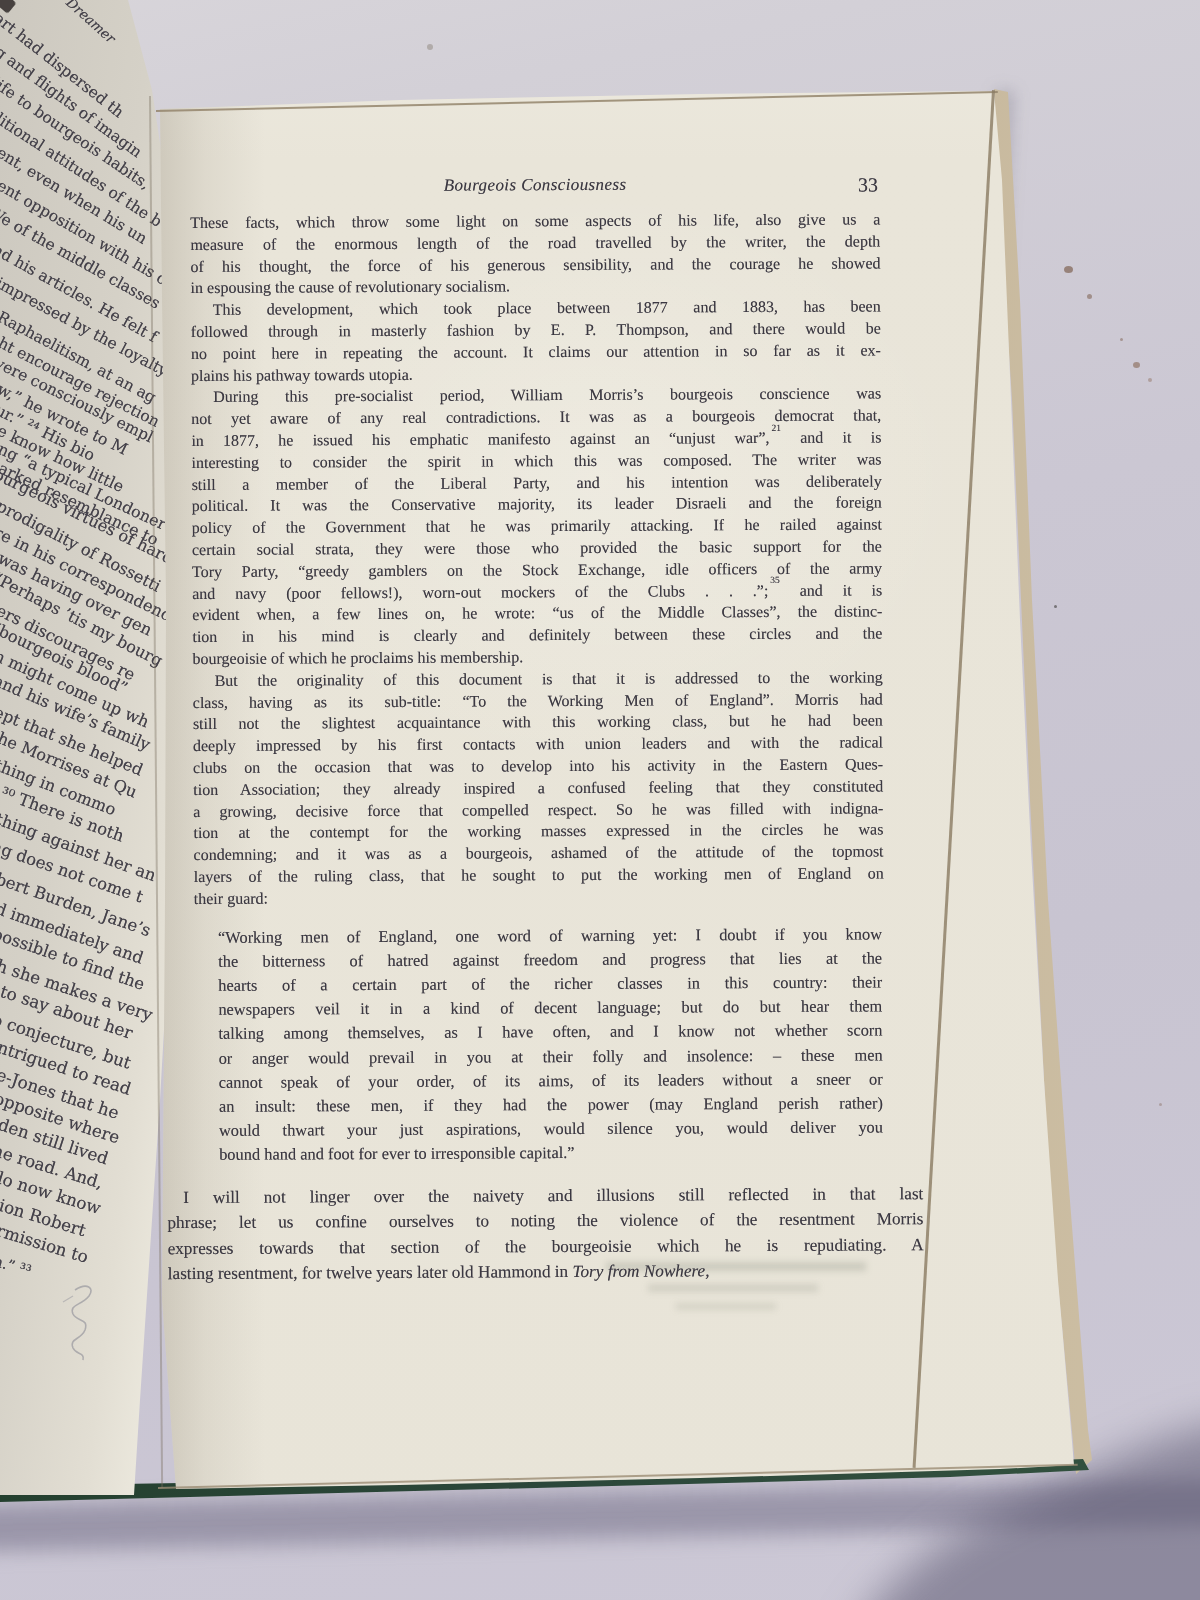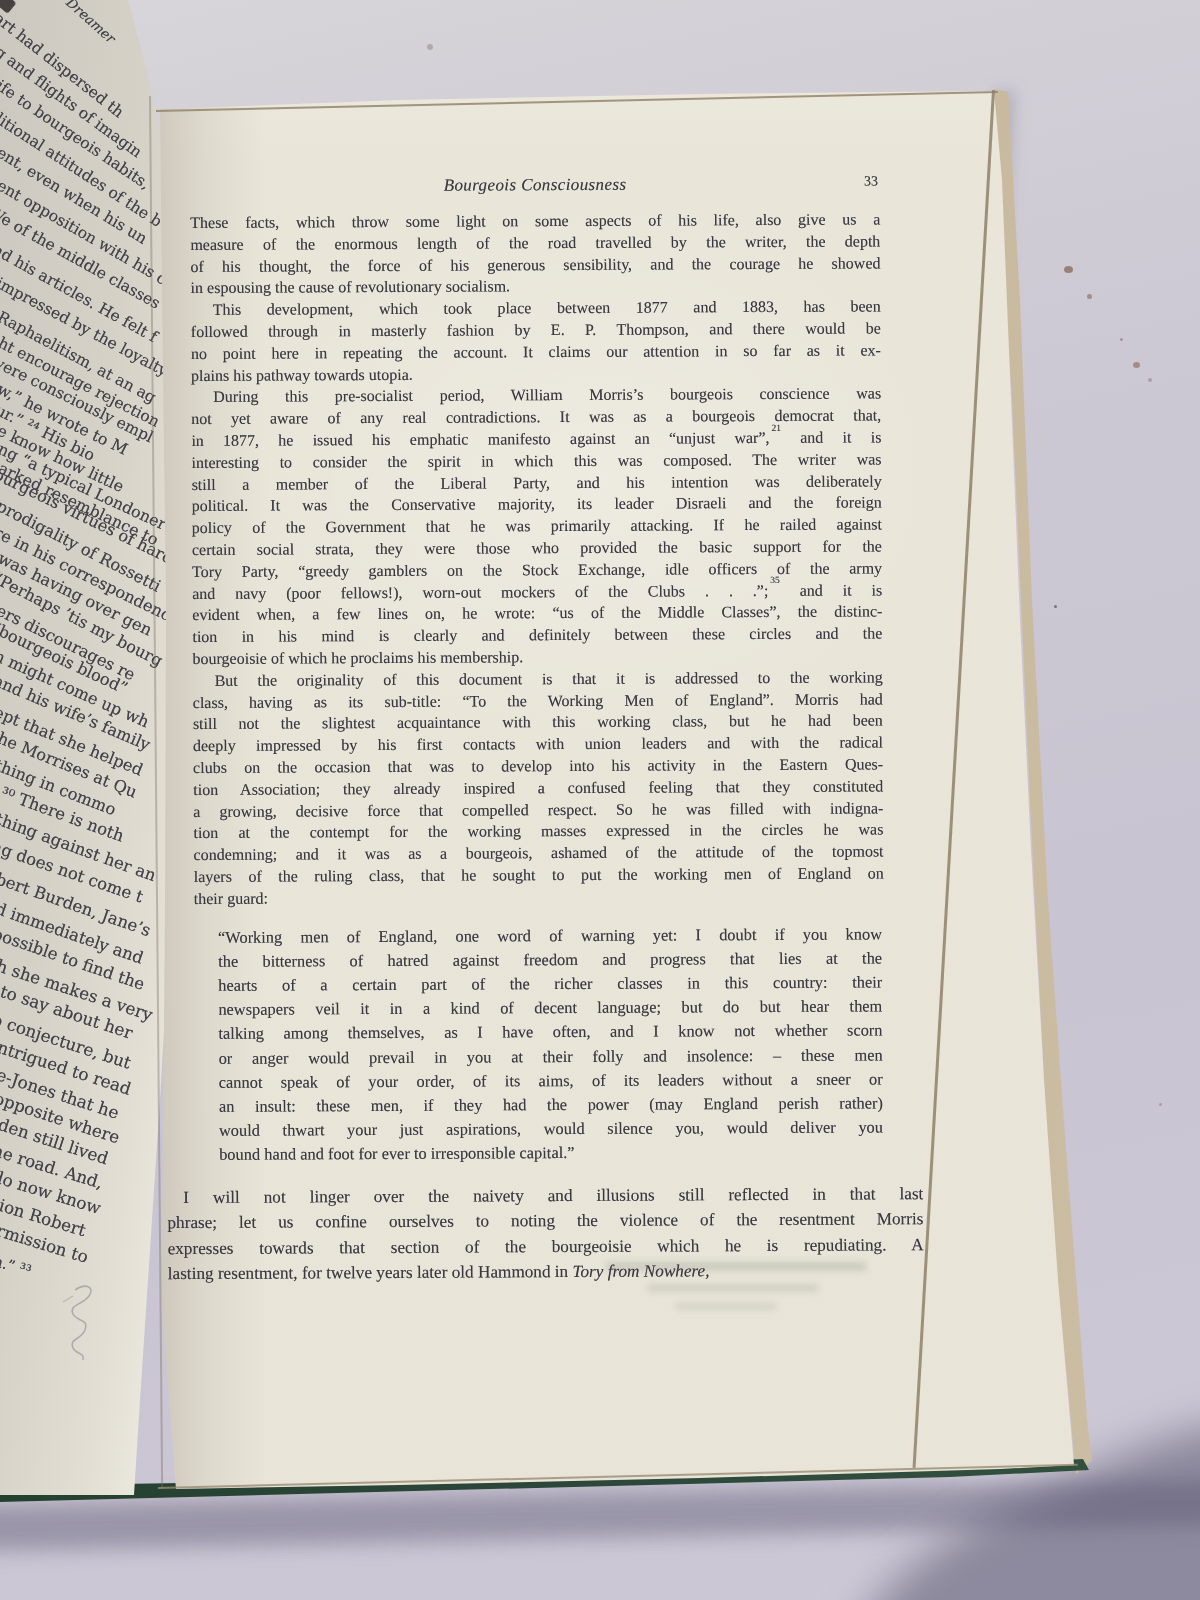--- a/index.html
+++ b/index.html
@@ -46,21 +46,21 @@
       linear-gradient(to bottom,#edeadf 0,#e9e5d9 160px,#e8e4d8 100%);
     clip-path:polygon(160px 109px,400px 100px,700px 94px,994px 91px,1002px 180px,1011px 400px,1020px 620px,1031px 850px,1044px 1080px,1058px 1280px,1074px 1465px,1000px 1469px,700px 1478px,400px 1485px,176px 1489px,162px 1300px,165px 900px,166px 600px,162px 300px);
   }
   .edge-line-top{left:156px;top:110px;width:842px;height:2.2px;background:#94856c;transform:rotate(-1.3deg);transform-origin:left center;z-index:6;opacity:.85;}
   .edge-line-right{left:992px;top:90px;width:2.5px;height:1380px;background:#8a7a62;transform:rotate(3.3deg);transform-origin:top left;z-index:6;opacity:.8;}
   .edge-line-bottom{left:158px;top:1487px;width:920px;height:2px;background:#9b8c74;transform:rotate(-1.45deg);transform-origin:left center;z-index:6;opacity:.8;}
   
   .text-block{left:190px;top:177px;width:690px;z-index:7;color:#3b3842;transform:rotate(-.3deg);transform-origin:top left;text-shadow:0 0 .6px rgba(56,53,60,.5);}
   .page-head{position:relative;height:20px;}
   .head-title{display:block;text-align:center;font-style:italic;font-size:17px;letter-spacing:.4px;}
-  .head-num{position:absolute;right:2px;top:0;font-size:14px;}
+  .head-num{position:absolute;right:2px;top:0;font-size:20px;}
   .body-text{margin-top:15px;font-size:16px;line-height:21.8px;}
   .para .line{text-align:justify;text-align-last:justify;}
   .para .line:last-child{text-align-last:left;}
   .para.indent .line:first-child{text-indent:22px;}
   .block-quote{margin:16px 2px 0 24px;width:664px;font-size:16.4px;line-height:24.2px;}
   .closing{margin-top:17px;margin-left:-28px;width:756px;font-size:17.2px;line-height:25.5px;}
   .closing .line:first-child{text-indent:16px;}
   sup{font-size:9.5px;line-height:0;position:relative;top:-6px;margin-left:2px;}
   i{font-style:italic;}
   

